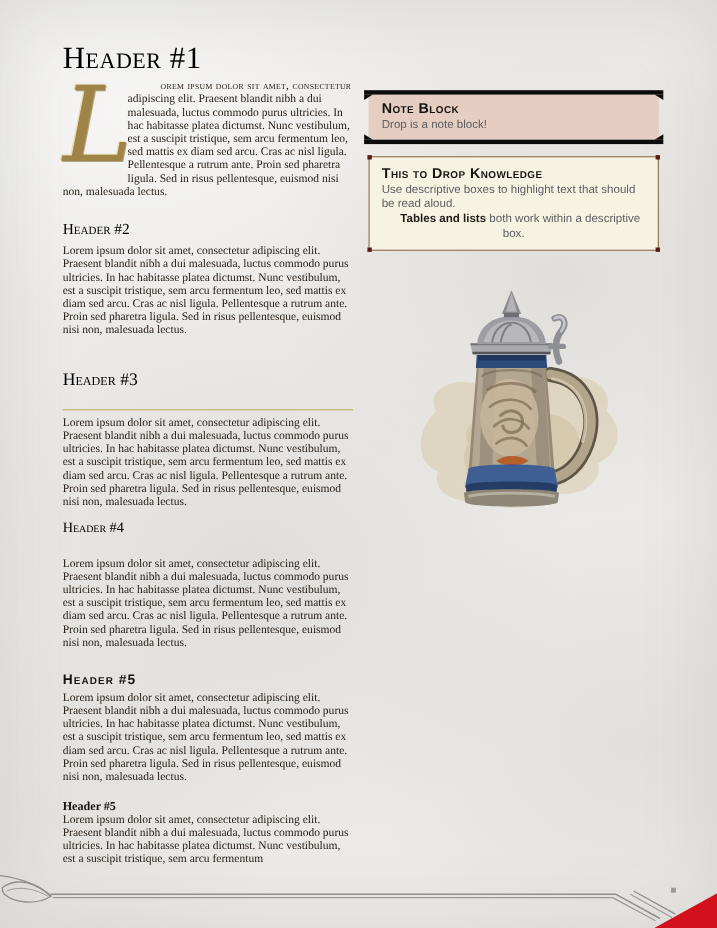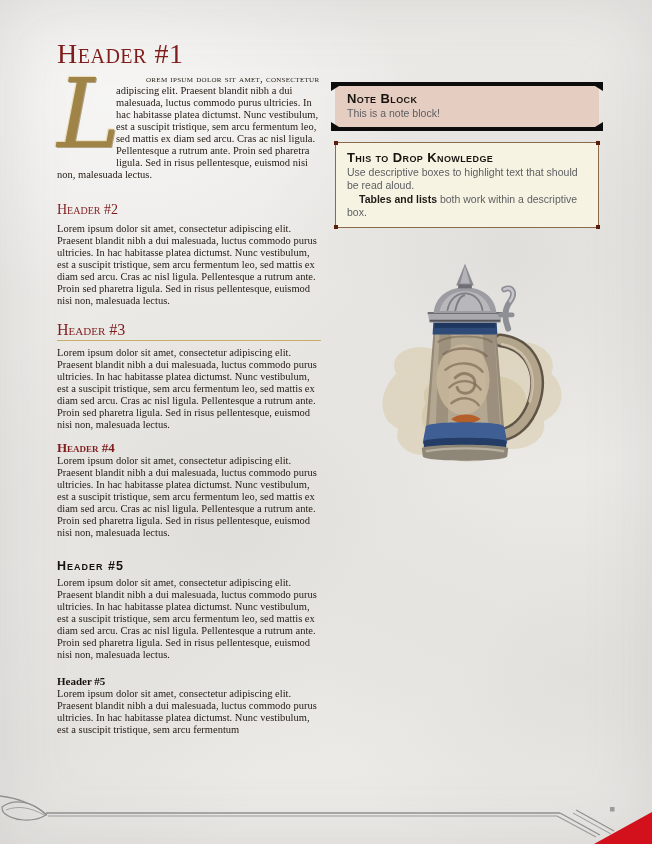--- a/index.html
+++ b/index.html
@@ -17,27 +17,27 @@
   }
   .page{position:absolute;inset:0;}
   .col{position:absolute;width:264px;}
   .col-left{left:57px;top:40px;}
   .col-right{left:335px;top:66px;}
 
   p{margin:0;font-size:10.5px;line-height:12px;color:#231a12;text-align:left;}
 
   h1.hb,h2.hb,h3.hb,h4.hb{
     font-family:"Liberation Serif", serif;font-weight:normal;
-    font-variant:small-caps;color:#7f1d1d;margin:0;
+    font-variant:small-caps;color:#000000;margin:0;
   }
   h1.hb{font-size:28px;line-height:28px;margin-bottom:5px;letter-spacing:.5px;}
   h2.hb{font-size:14px;line-height:22px;margin-top:18px;margin-bottom:2px;}
-  h3.hb{font-size:16px;line-height:17px;margin-top:14px;margin-bottom:6px;
-        border-bottom:1.5px solid #C9AD6A;padding-bottom:2px;}
-  h4.hb{font-size:13px;line-height:14px;font-weight:bold;margin-top:10px;margin-bottom:0;}
+  h3.hb{font-size:16px;line-height:17px;margin-top:30px;margin-bottom:6px;
+        border-bottom:1.5px solid #C9AD6A;padding-bottom:18px;}
+  h4.hb{font-size:13px;line-height:14px;font-weight:normal;margin-top:10px;margin-bottom:20px;}
   h5.hb{font-family:"Liberation Sans", sans-serif;font-weight:bold;color:#16130f;
         font-variant:small-caps;font-size:12.5px;line-height:14px;letter-spacing:1px;
         margin:20px 0 4px 0;}
   h6.hb{font-family:"Liberation Serif", serif;font-weight:bold;color:#16130f;
         font-size:11px;line-height:12px;margin:14px 0 1px 0;}
 
   .dropcap{
     float:left;width:54px;height:82px;margin:3px 5px 0 0;
     font-family:"DejaVu Serif", serif;font-style:italic;
     font-size:95px;line-height:76px;text-align:center;
@@ -60,21 +60,21 @@
     font-size:13px;line-height:15px;color:#17140f;letter-spacing:.4px;margin:0 0 1px 0;
   }
   .sans{font-family:"Liberation Sans", sans-serif;font-size:10.5px;line-height:13px;color:#5d5e61;}
 
   
   .desc{position:relative;margin-top:11px;background:#F7F3E3;
         border:1px solid #8b6a4b;padding:7px 11px 8px 11px;}
   .dot{position:absolute;width:4px;height:4px;background:#5a1e0e;}
   .dot.tl{left:-2px;top:-2px;} .dot.tr{right:-2px;top:-2px;}
   .dot.bl{left:-2px;bottom:-2px;} .dot.br{right:-2px;bottom:-2px;}
-  .desc .indent{margin-top:1px;text-indent:12px;}
+  .desc .indent{margin-top:1px;text-indent:12px;text-align:center;}
   .desc b{color:#1f1b16;}
 
   .stein-wrap{margin:28px 0 0 22px;width:216px;height:212px;}
 
   .footer{position:absolute;left:0;bottom:0;width:652px;height:52px;}
 </style>
 </head>
 <body>
 
 <div class="page">
@@ -103,21 +103,21 @@
     <h6 class="hb">Header #5</h6>
     <p>Lorem ipsum dolor sit amet, consectetur adipiscing elit. Praesent blandit nibh a dui malesuada, luctus commodo purus ultricies. In hac habitasse platea dictumst. Nunc vestibulum, est a suscipit tristique, sem arcu fermentum</p>
   </div>
 
   <div class="col col-right">
 
     <div class="note">
       <div class="note-bar top"></div>
       <div class="note-body">
         <div class="box-title">Note Block</div>
-        <div class="sans">This is a note block!</div>
+        <div class="sans">Drop is a note block!</div>
       </div>
       <div class="note-bar bottom"></div>
     </div>
 
     <div class="desc">
       <span class="dot tl"></span>
       <span class="dot tr"></span>
       <span class="dot bl"></span>
       <span class="dot br"></span>
       <div class="box-title">This to Drop Knowledge</div>

